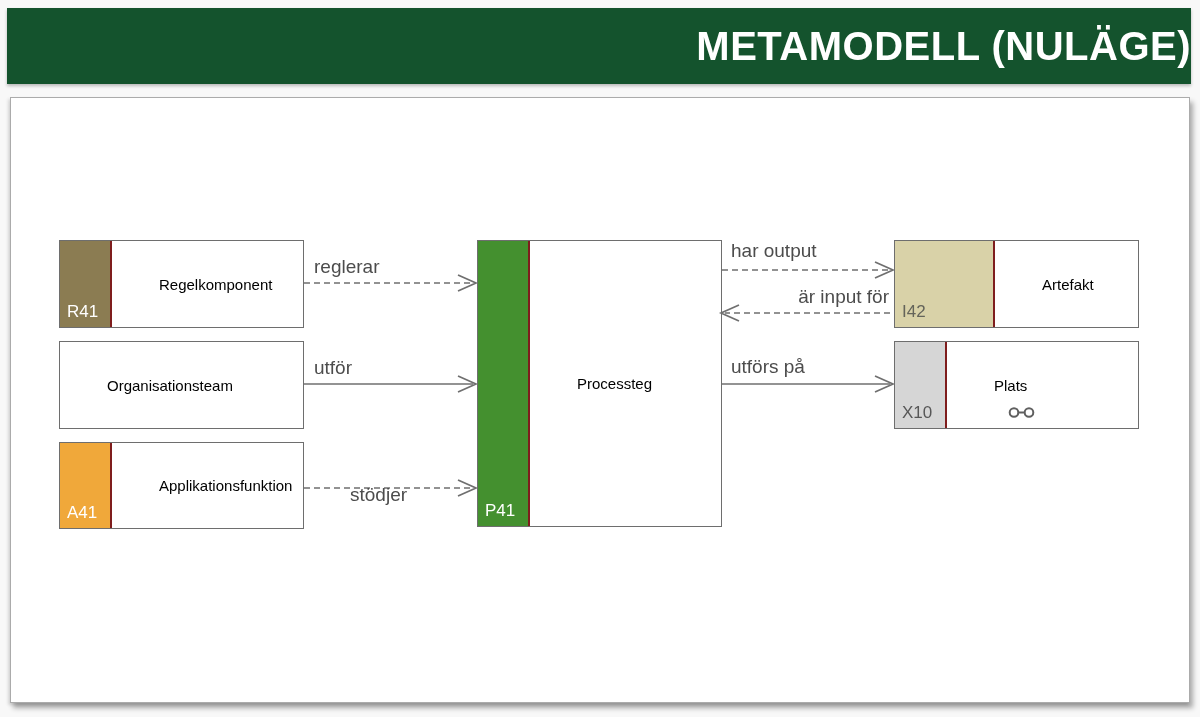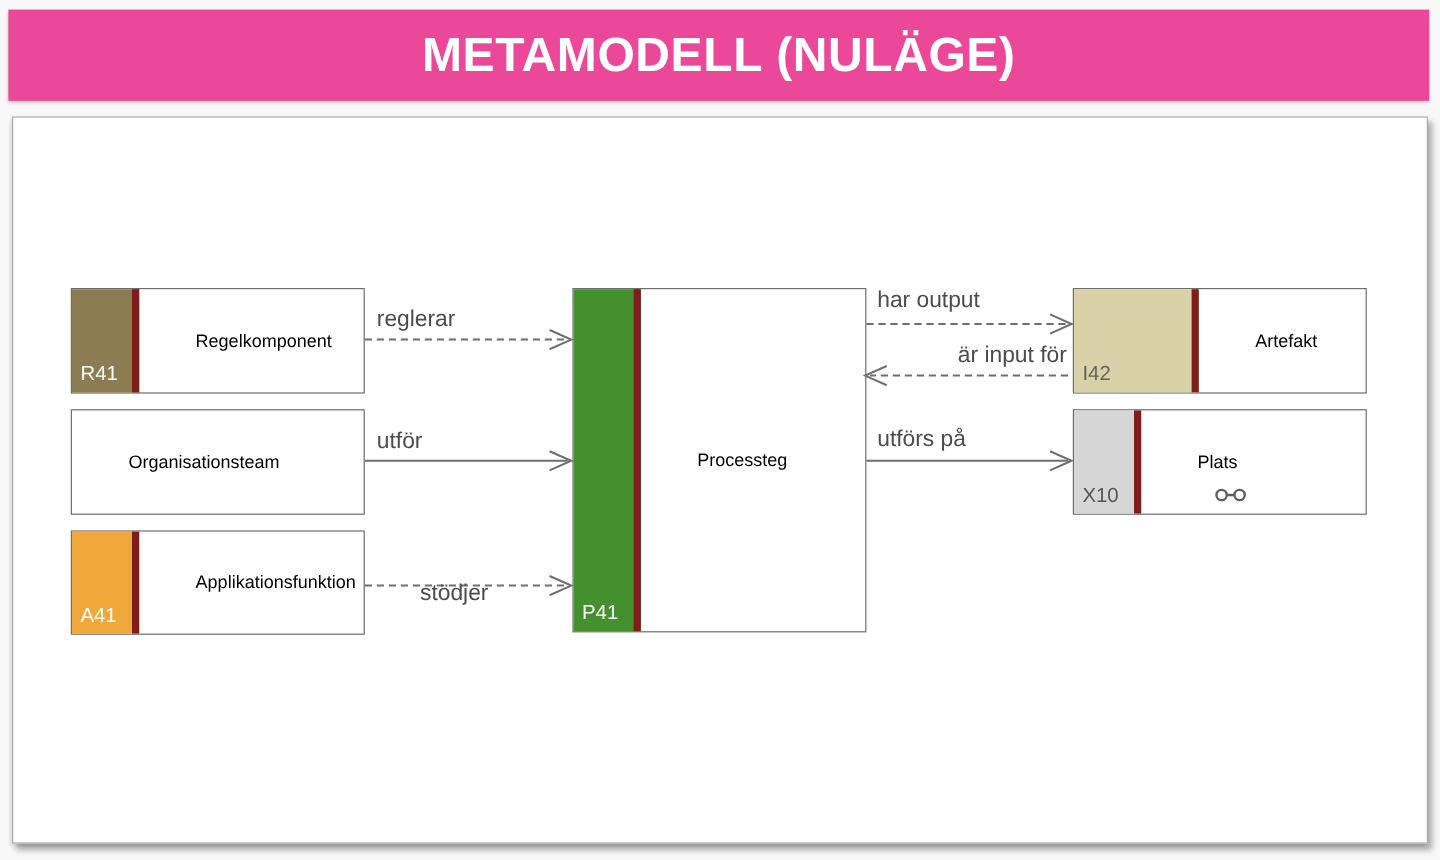--- a/index.html
+++ b/index.html
@@ -27,21 +27,21 @@
     background:#ffffff; border:1px solid #ababab;
     box-shadow:3px 5px 5px rgba(0,0,0,0.32), -2px 2px 3px rgba(0,0,0,0.12);
   }
 
   
   .node {
     position:absolute; background:#ffffff; border:1px solid #6e6e6e;
     display:flex; box-sizing:border-box;
   }
   .node-tab {
-    width:50px; flex:0 0 50px; border-right:6px solid #7f1d1d;
+    width:50px; flex:0 0 50px; border-right:2px solid #7f1d1d;
     position:relative;
   }
   .node-code {
     position:absolute; left:7px; bottom:5px; font-size:17px;
   }
   .node-body {
     flex:1; display:flex; align-items:center; position:relative;
   }
   .node-label {
     padding-left:6px; font-size:15px; color:#000000; white-space:nowrap;margin-left:41px;
@@ -55,21 +55,21 @@
   .edge-label {
     position:absolute; font-size:19px; color:#4c4c4c; white-space:nowrap;
   }
   .edge-label.right-align { text-align:right; }
 </style>
 </head>
 <body>
 
 <div class="page">
 
-  <div class="header" style="background: #ec4899;">
+  <div class="header" style="background: #14532d; justify-content: flex-end;">
     <span class="title" style="color: rgb(255, 255, 255);">METAMODELL (NULÄGE)</span>
   </div>
 
   <div class="panel"></div>
 
   <div class="node" style="left:59px; top:240px; width:245px; height:88px;">
     <div class="node-tab" style="background: rgb(139, 124, 82);">
       <span class="node-code" style="color: rgb(255, 255, 255);">R41</span>
     </div>
     <div class="node-body">

